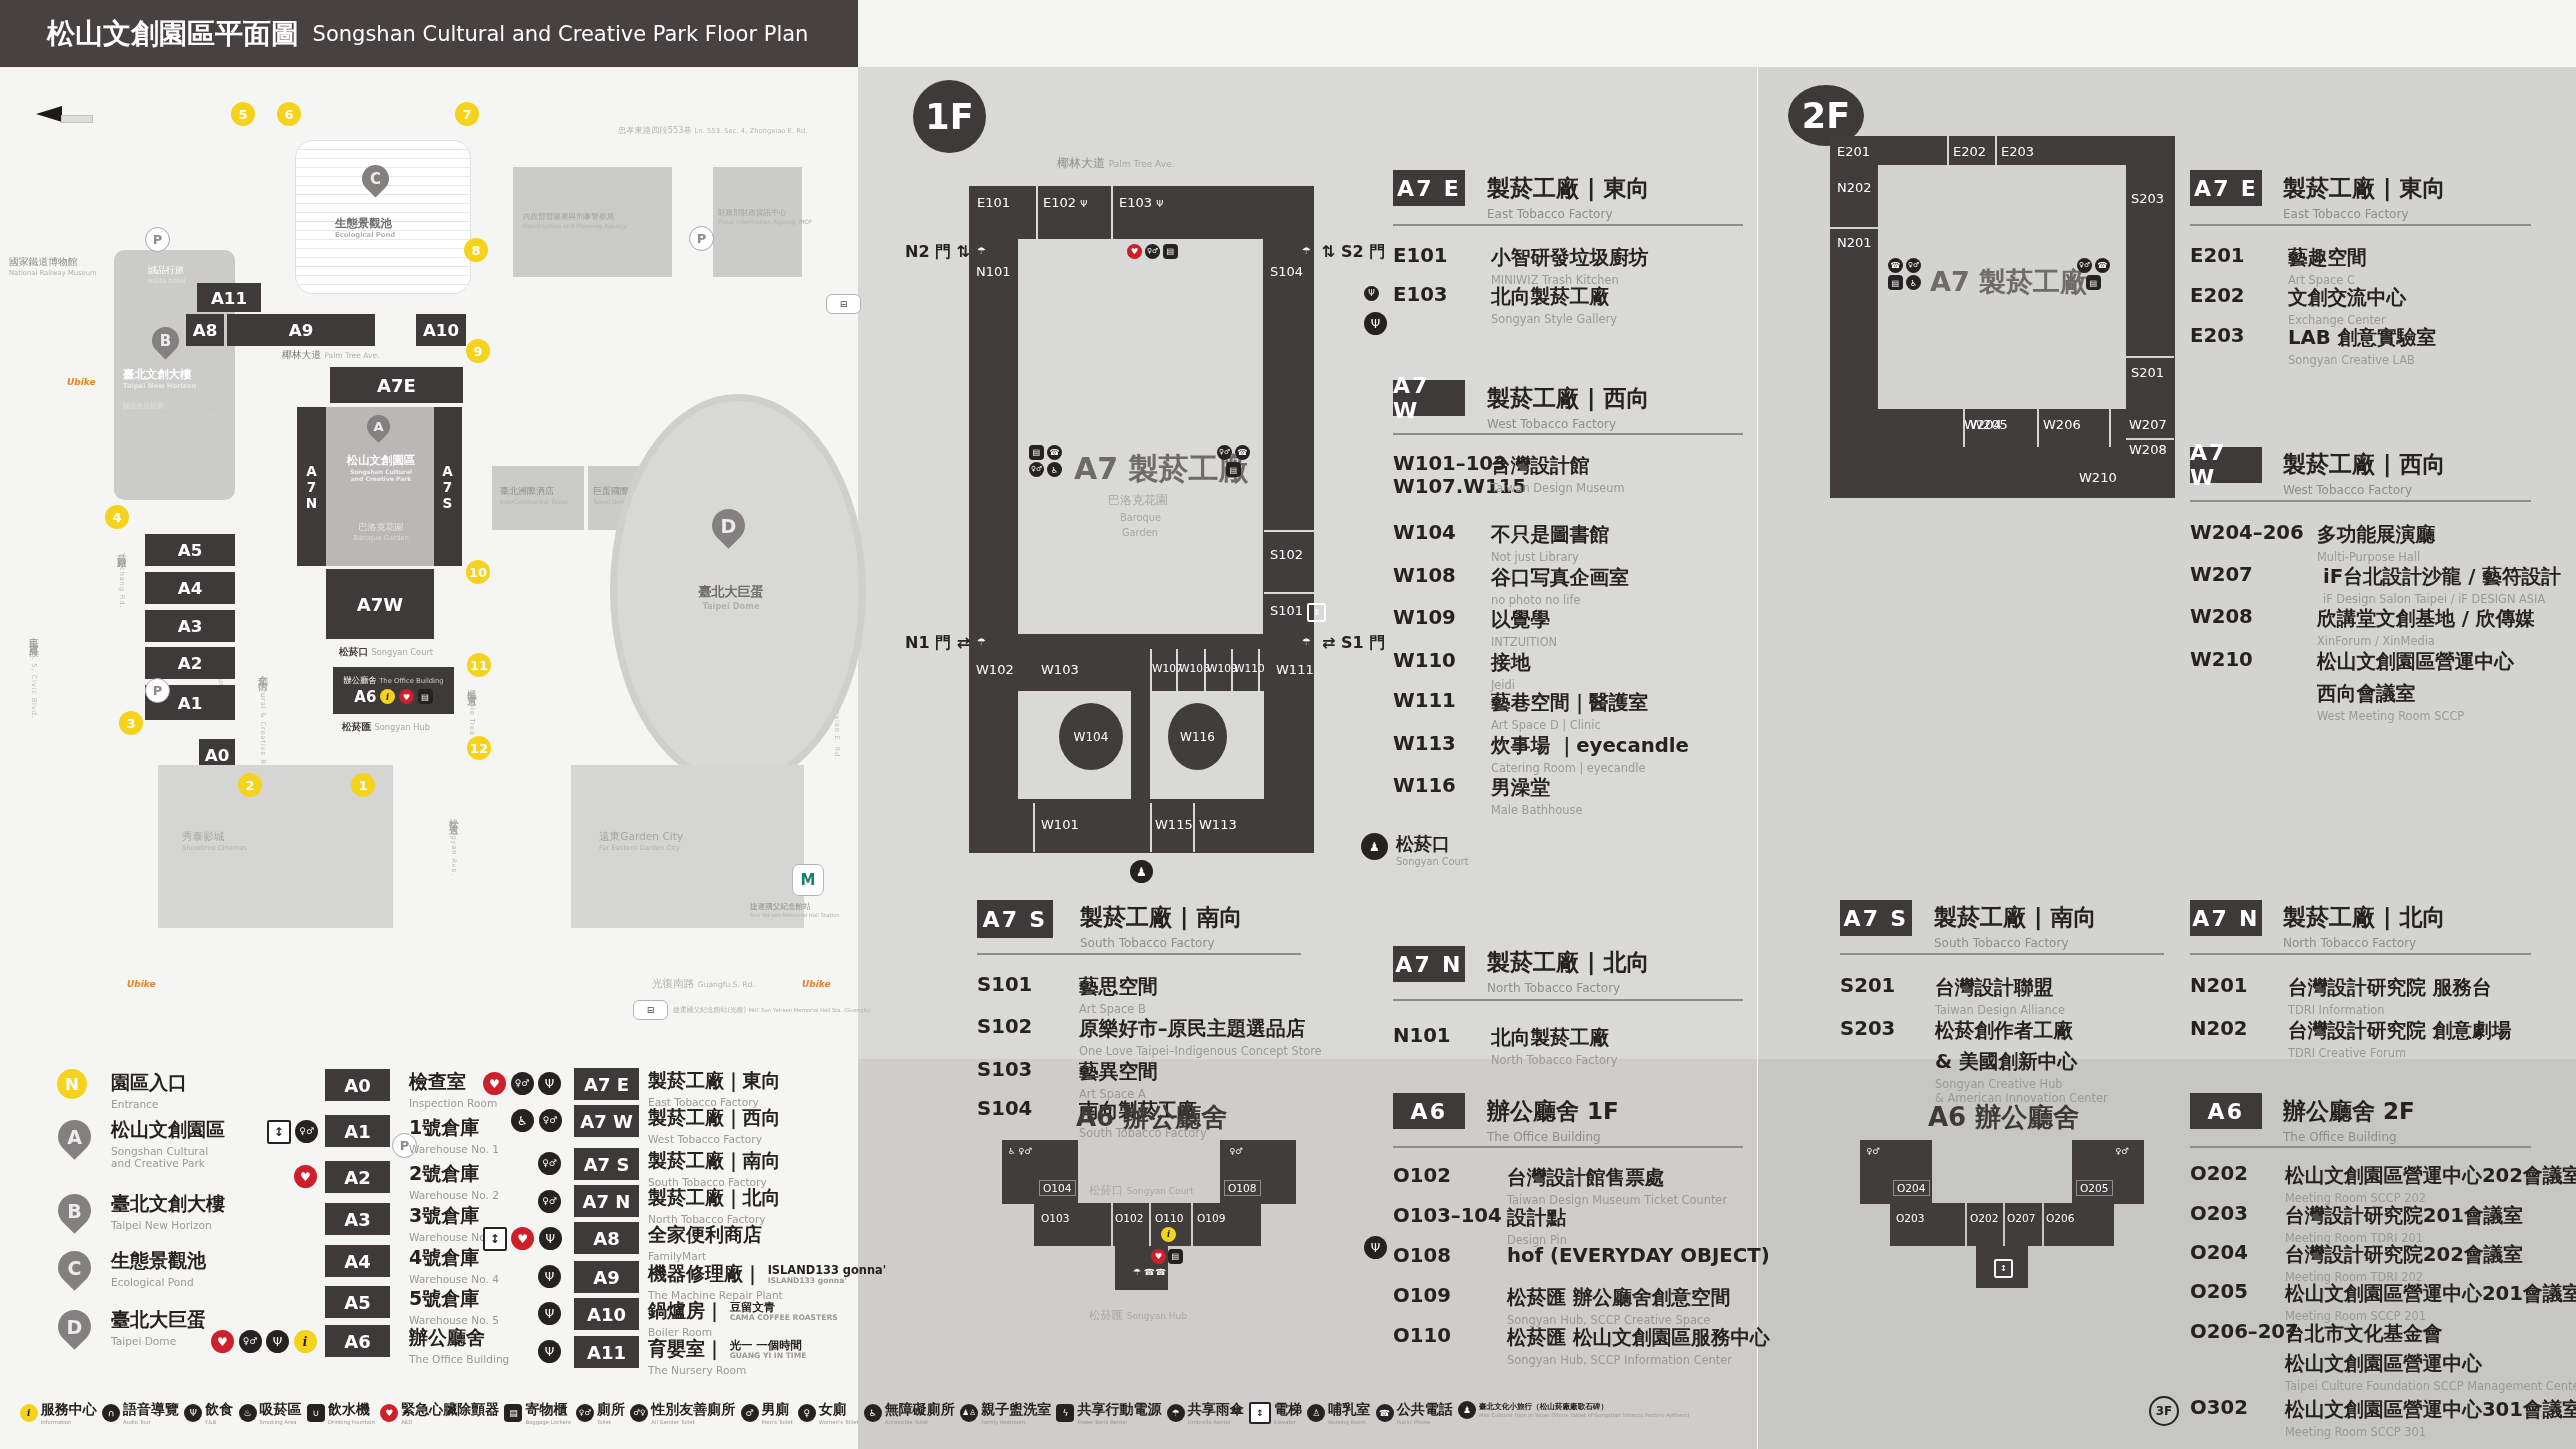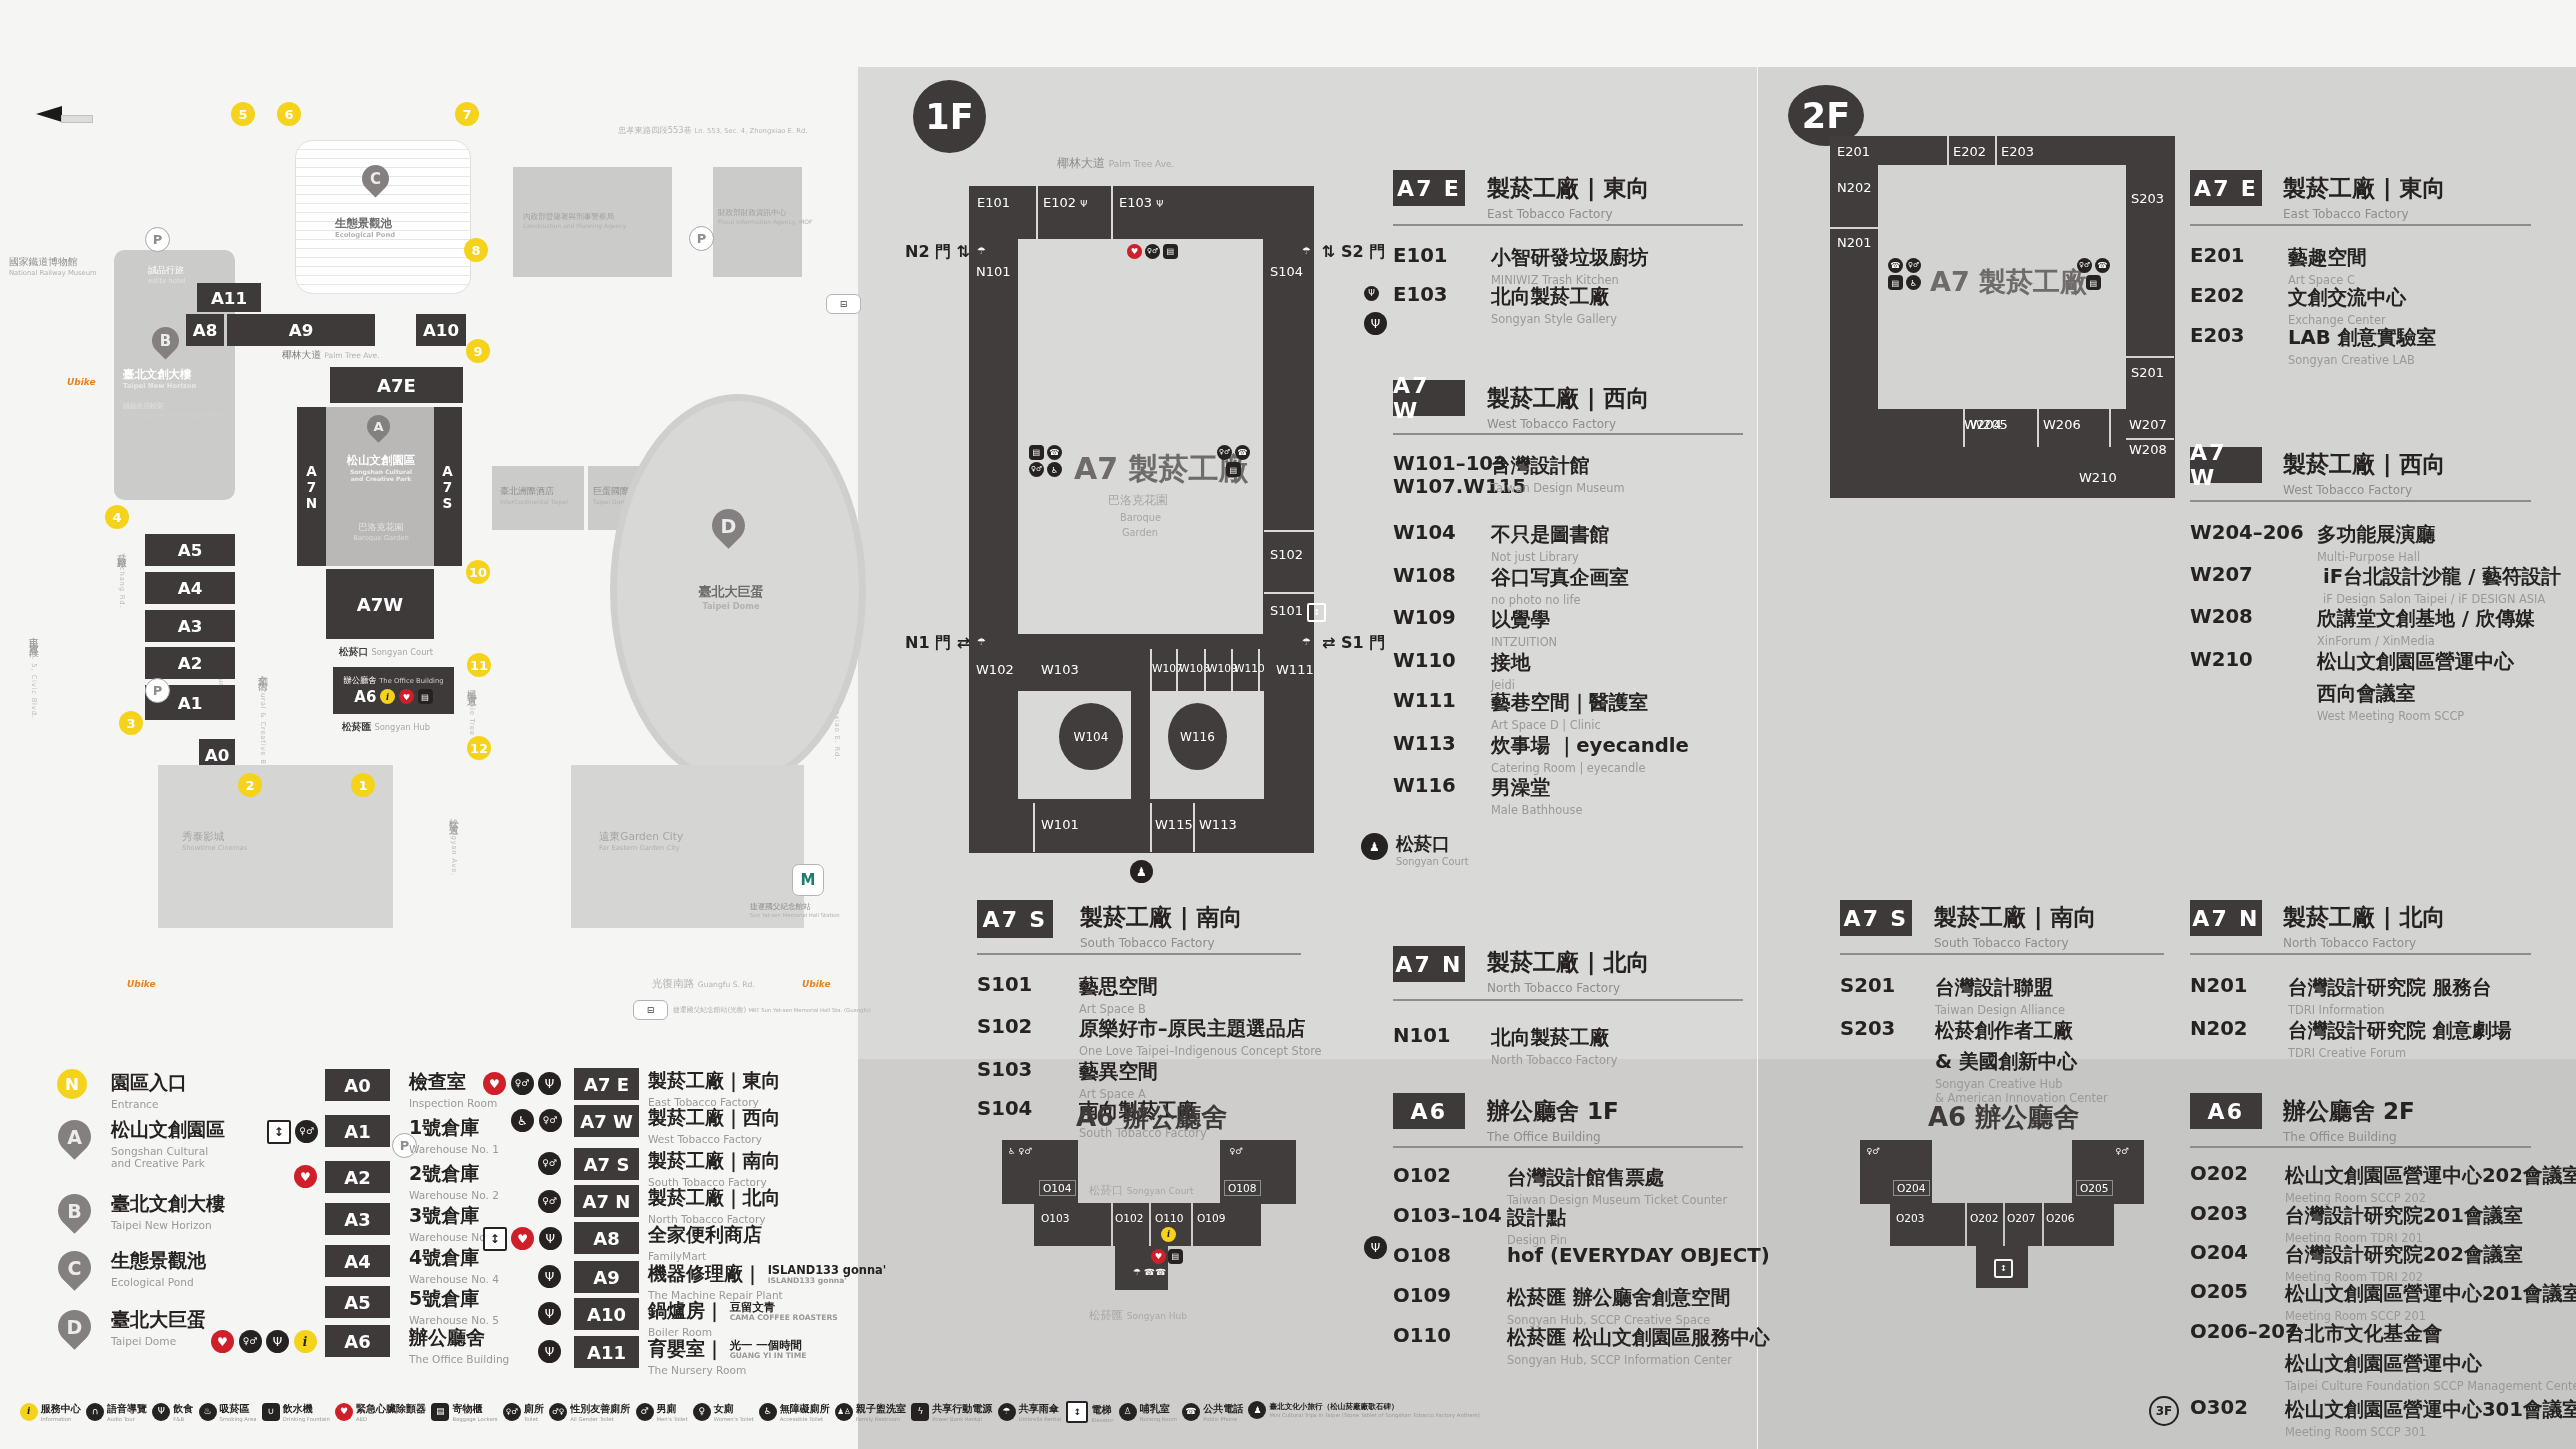--- a/index.html
+++ b/index.html
@@ -77,39 +77,44 @@
   
   .lg-zh{font-size:19px;font-weight:bold;white-space:nowrap}
   .lg-en{font-size:10.6px;color:#9b9998;margin-top:1.5px;white-space:nowrap}
   .lbadge{position:absolute;background:#3e3a39;color:#fff;display:flex;align-items:center;justify-content:center;
           font-size:18px;font-weight:bold;width:65px;height:32px}
   .ncirc{position:absolute;width:30px;height:30px;border-radius:50%;background:#f5d31c;color:#fff;display:flex;
          align-items:center;justify-content:center;font-size:16.7px;font-weight:bold}
   
   .strip{position:absolute;left:19.7px;top:1401px;display:flex;align-items:flex-start;gap:5.3px}
   .sitem{display:flex;align-items:center;gap:3px;flex:none}
-  .sitem .tz{font-size:10px;font-weight:bold;color:#262222;white-space:nowrap}
+  .sitem .tz{font-size:14px;font-weight:bold;color:#262222;white-space:nowrap}
   .sitem .te{font-size:5.3px;color:#9b9998;white-space:nowrap;display:block}
   .sitem .ic{width:18px;height:18px;font-size:9px}
   .f3{position:absolute;width:26px;height:26px;border-radius:50%;border:2.3px solid #262222;display:flex;align-items:center;
       justify-content:center;font-size:12px;font-weight:bold}
   .compass{position:absolute}
   .compass .tri{width:0;height:0;border-top:8.3px solid transparent;border-bottom:8.3px solid transparent;border-right:26px solid #1d1a1a;display:inline-block}
   .compass .tail{display:inline-block;width:30px;height:6px;background:#dddddc;margin-left:-1.5px;vertical-align:middle;border:0.8px solid #c4c2c1}
 </style>
 </head>
 <body>
 
 <div class="stage">
 
   <div class="abs p-mid"></div>
   <div class="abs p-right"></div>
   <div class="abs band-mid"></div>
   <div class="abs band-right"></div>
 
+  <div class="abs hdr-l">
+    <span style="width:47px"></span>
+    <span class="ttl-zh">松山文創園區平面圖</span>
+    <span class="ttl-en">Songshan Cultural and Creative Park Floor Plan</span>
+  </div>
 
   <div class="compass" style="left:36px;top:106px">
     <span class="tri"></span><span class="tail"></span>
   </div>
 
   <div class="m-zh" style="left:618px;top:125px;font-size:8.3px;color:#b8b6b5">
     <span>忠孝東路四段553巷</span> <span style="font-size:6.8px">Ln. 553, Sec. 4, Zhongxiao E. Rd.</span>
   </div>
   <div class="vroad" style="left:27px;top:629px">
     <span>市民大道五段</span><span class="e">Sec. 5, Civic Blvd.</span>

